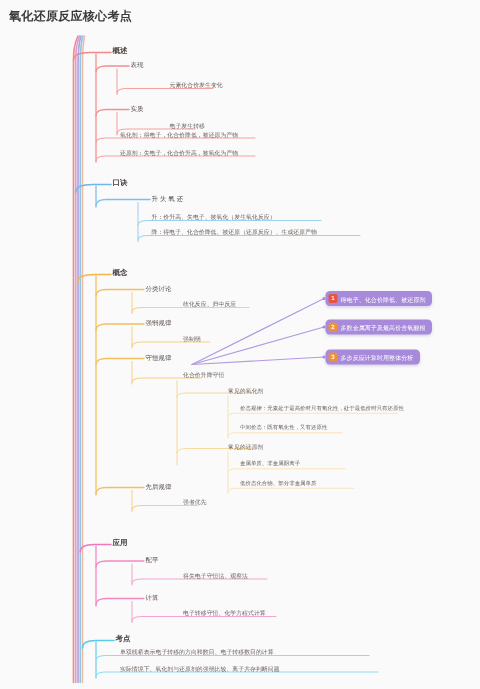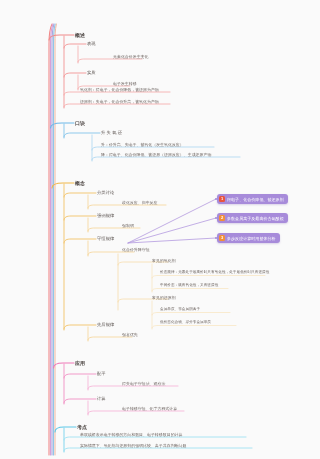--- a/index.html
+++ b/index.html
@@ -46,20 +46,21 @@
   .callout.c3 .badge{background:#f0903a;}
   .callout .ctext{
     font-size:4px;color:#ffffff;white-space:nowrap;letter-spacing:.05px;
   }
 </style>
 </head>
 <body>
 
 <div id="canvas">
 
+  <div class="title">氧化还原反应核心考点</div>
 
   <svg class="links" viewBox="0 0 300 459" preserveAspectRatio="none">
     <g fill="none" stroke-linecap="round">
 
       <path d="M52,24 C49,30 49,36 49,44 L49,455" stroke="#f08a8a" stroke-width="1.1"></path>
       <path d="M53,24 C50.5,30 50.5,36 50.5,44 L50.5,455" stroke="#d8a0d8" stroke-width="1.1"></path>
       <path d="M54,24 C52,30 52,36 52,44 L52,455" stroke="#a9a6e0" stroke-width="1.1"></path>
       <path d="M55.2,24 C53.5,30 53.5,36 53.5,44 L53.5,455" stroke="#8fc7e8" stroke-width="1.1"></path>
       <path d="M56.4,24 C55,30 55,36 55,44 L55,455" stroke="#f0b8a0" stroke-width="1.0"></path>
 

